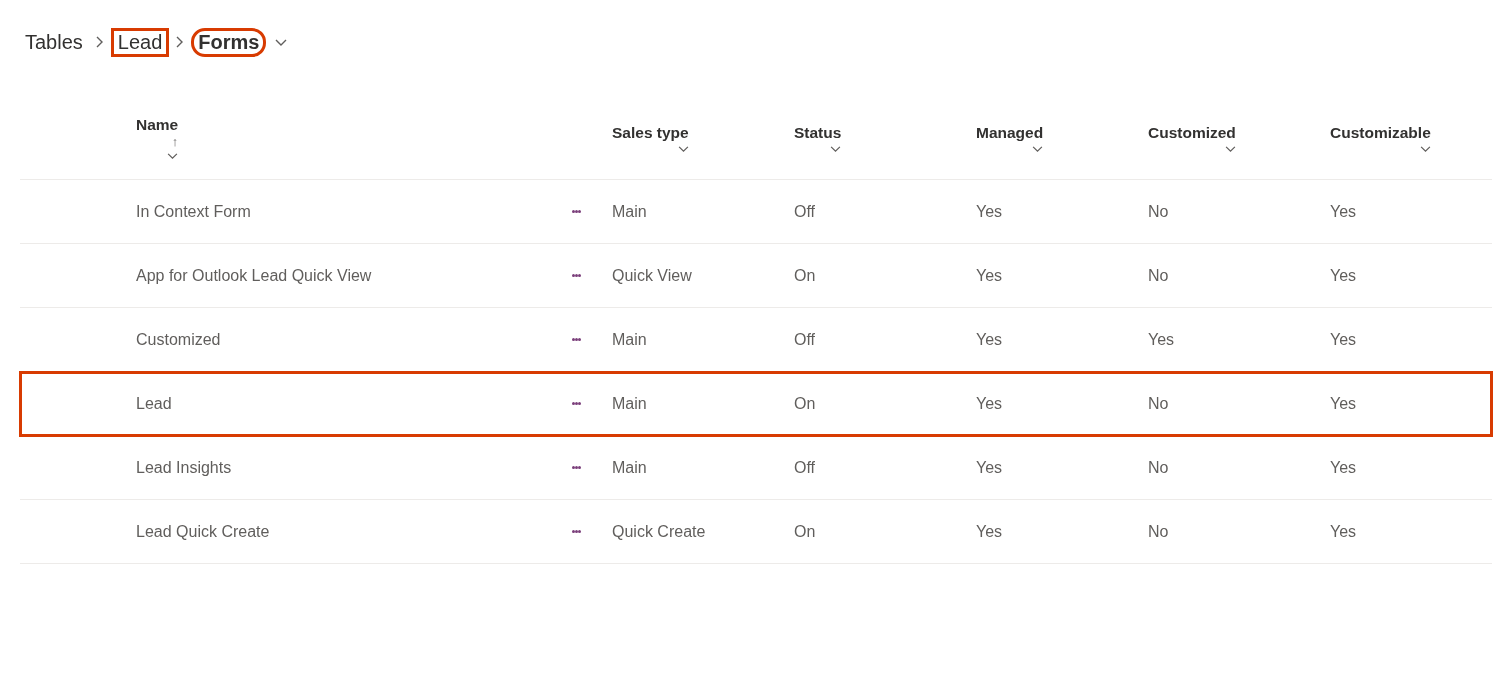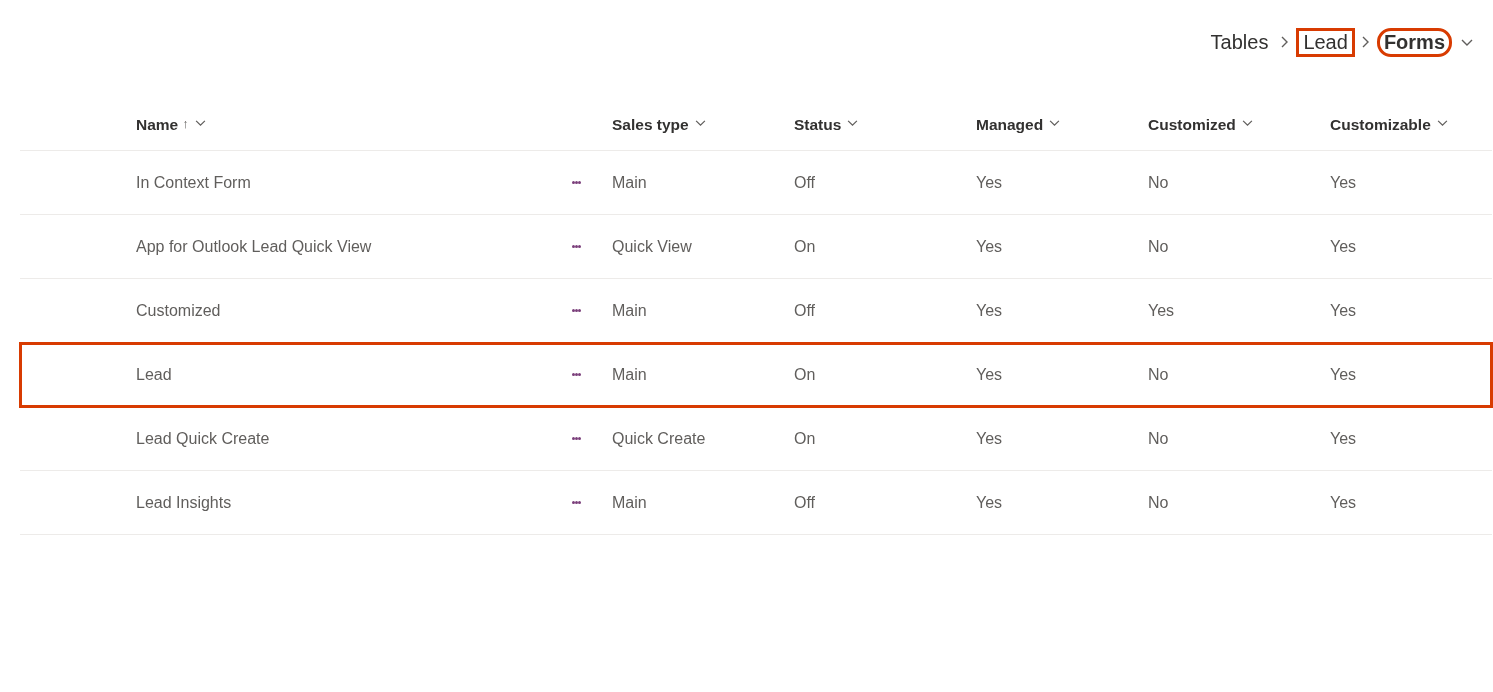--- a/index.html
+++ b/index.html
@@ -11,21 +11,20 @@
       width: 1493px;
     }
     
     .breadcrumb {
       display: flex;
       align-items: center;
       gap: 10px;
       font-size: 20px;
       margin-bottom: 45px;
       padding-left: 2px;
-      justify-content: flex-end;
     }
     .crumb-link {
       color: #323130;
       cursor: pointer;
       padding: 1px 3px;
     }
     .crumb-highlight {
       outline: 3px solid #d83b01;
       outline-offset: 0;
       padding: 0 4px;
@@ -111,21 +110,21 @@
       border-radius: 50%;
       margin: 2px 0;
     }
     .row-highlight td {
       position: relative;
     }
     .row-highlight {
       outline: 3px solid #d83b01;
       outline-offset: -2px;
     }
-    th .th-inner { display: inline-flex; align-items: flex-start; cursor: pointer;}
+    th .th-inner { display: inline-flex; align-items: flex-end; cursor: pointer; flex-direction: column;}
   </style>
 </head>
 <body>
 
 <div class="breadcrumb">
   <span class="crumb-link">Tables</span>
   <span class="crumb-sep">
     <svg width="8" height="12" viewBox="0 0 8 12">
         <path d="M1 1 L6 6 L1 11" stroke="#605e5c" stroke-width="1.4" fill="none"></path>
       </svg>
@@ -283,44 +282,44 @@
           </div>
         </td>
         <td>Main</td>
         <td>On</td>
         <td>Yes</td>
         <td>No</td>
         <td>Yes</td>
       </tr>
       <tr>
         <td></td>
+        <td class="name-cell">Lead Insights</td>
+        <td>
+          <div class="more-dots">
+            <span></span>
+            <span></span>
+            <span></span>
+          </div>
+        </td>
+        <td>Main</td>
+        <td>Off</td>
+        <td>Yes</td>
+        <td>No</td>
+        <td>Yes</td>
+      </tr>
+      <tr>
+        <td></td>
         <td class="name-cell">Lead Quick Create</td>
         <td>
           <div class="more-dots">
             <span></span>
             <span></span>
             <span></span>
           </div>
         </td>
         <td>Quick Create</td>
         <td>On</td>
-        <td>Yes</td>
-        <td>No</td>
-        <td>Yes</td>
-      </tr>
-      <tr>
-        <td></td>
-        <td class="name-cell">Lead Insights</td>
-        <td>
-          <div class="more-dots">
-            <span></span>
-            <span></span>
-            <span></span>
-          </div>
-        </td>
-        <td>Main</td>
-        <td>Off</td>
         <td>Yes</td>
         <td>No</td>
         <td>Yes</td>
       </tr>
     </tbody>
 </table>
 
 </body></html>

